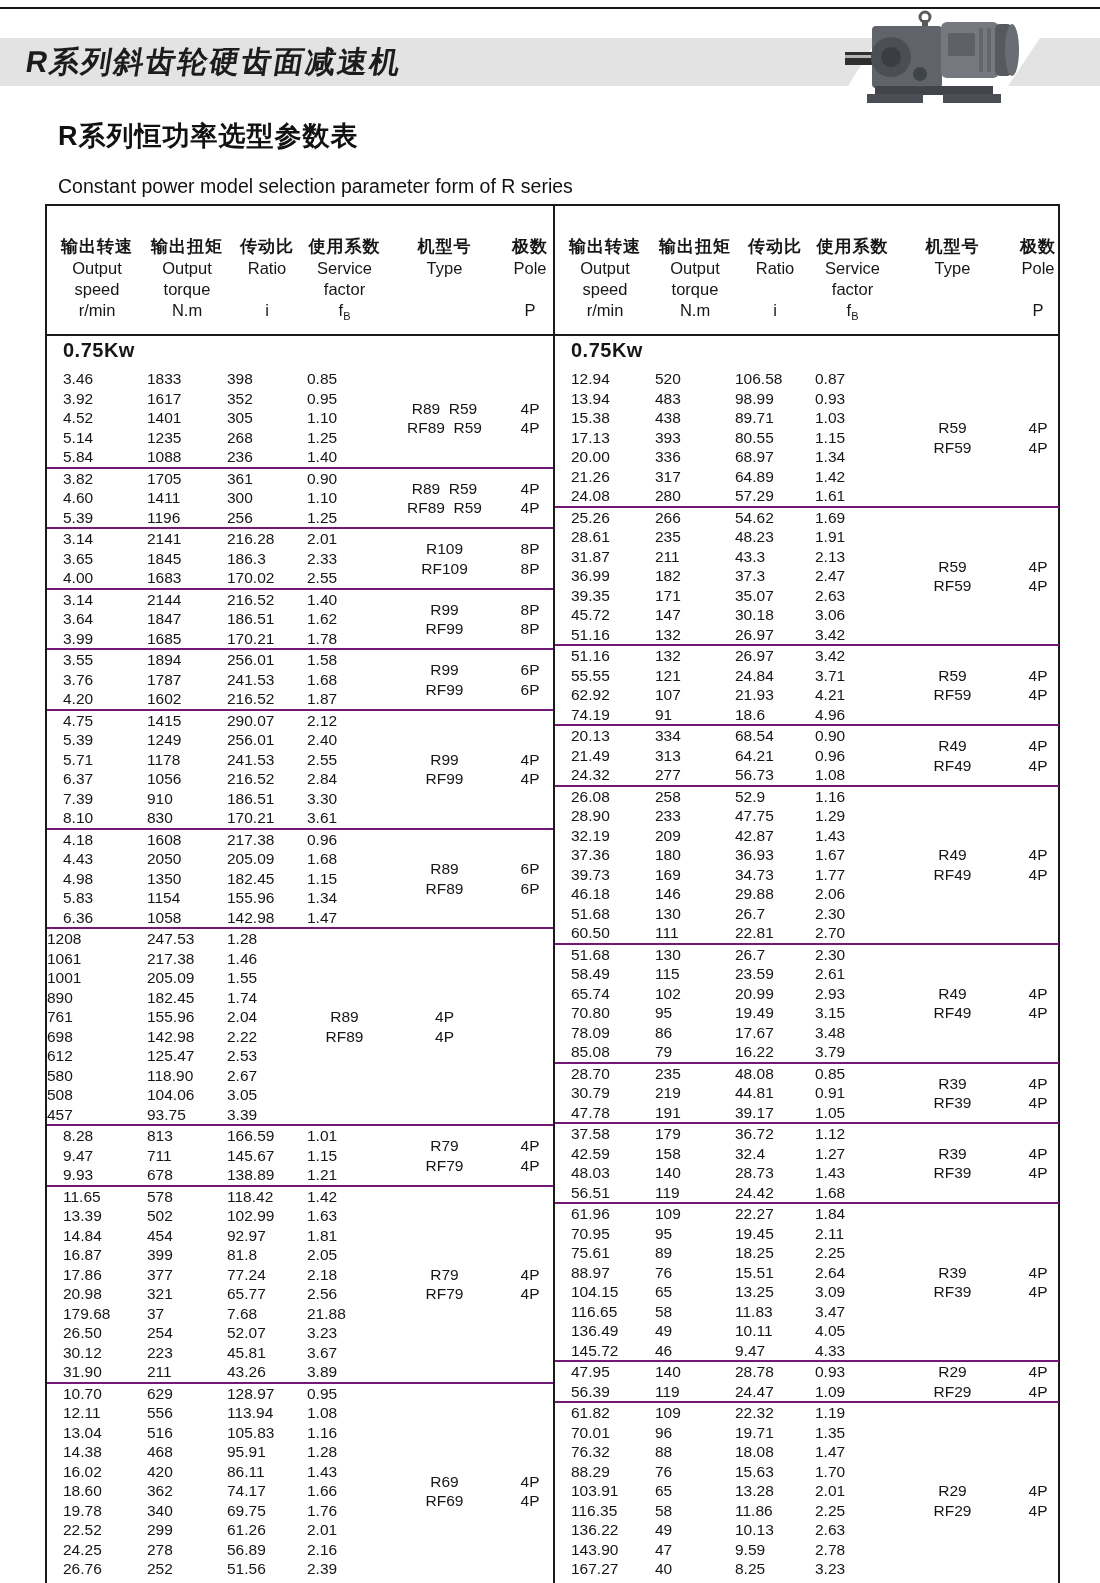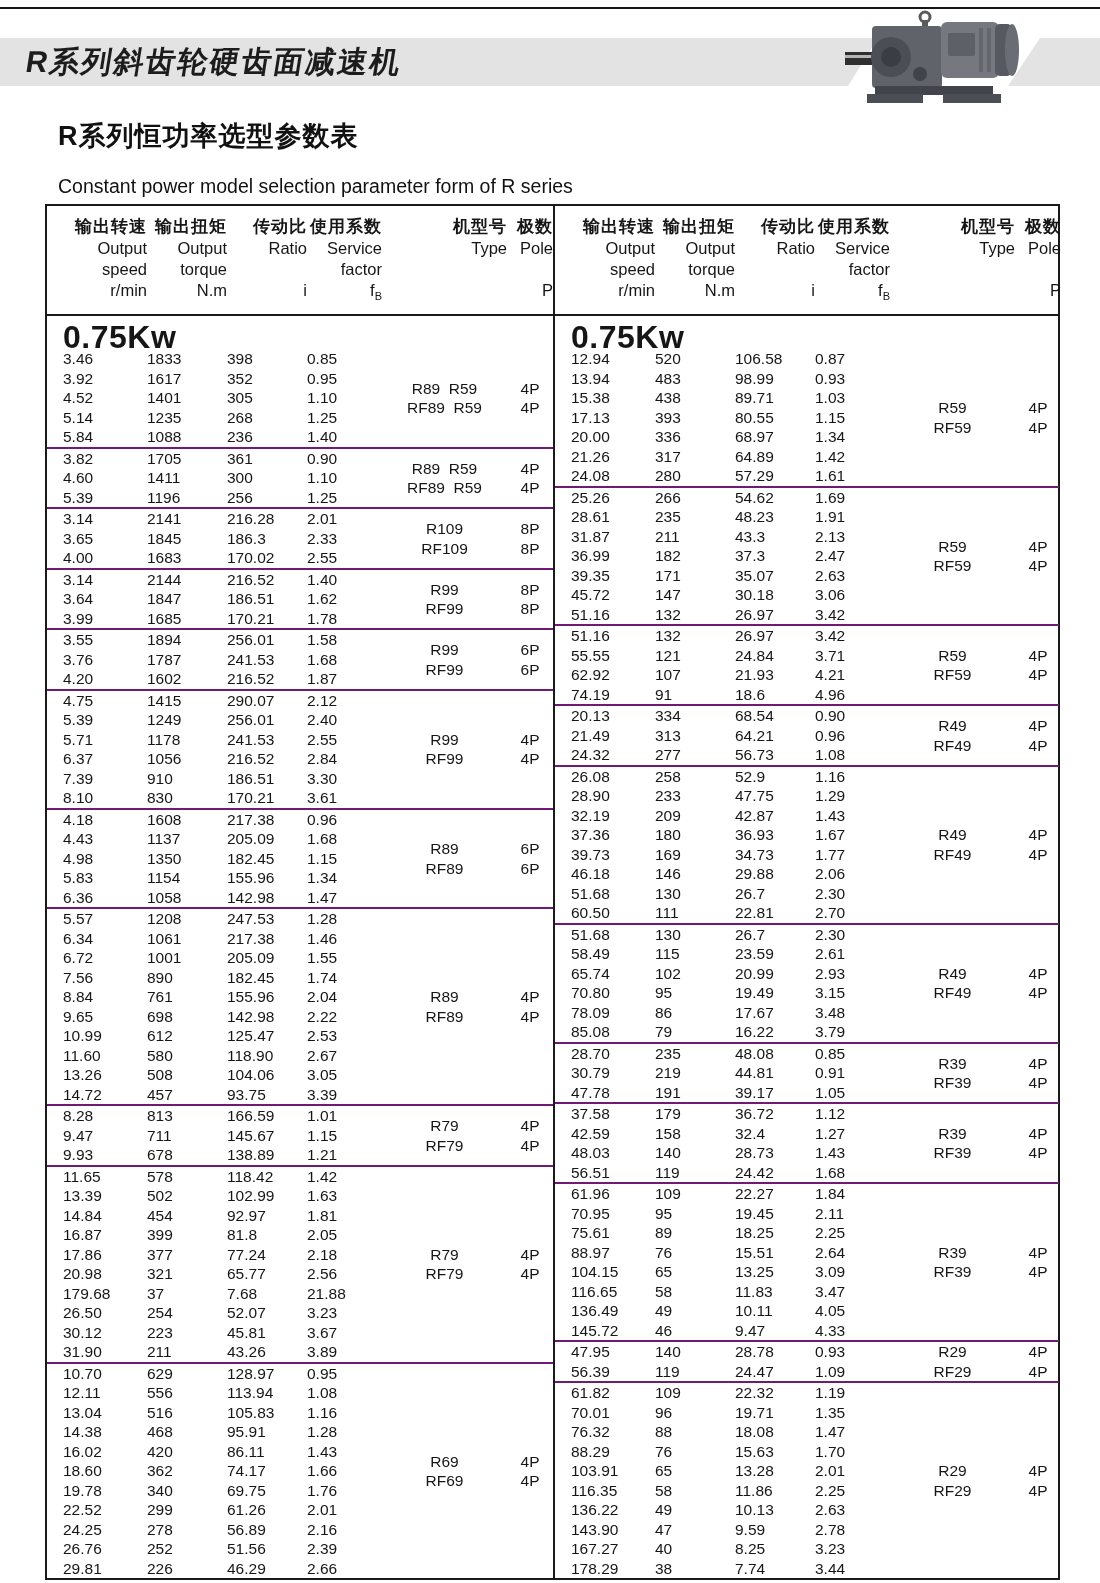--- a/index.html
+++ b/index.html
@@ -40,27 +40,27 @@
     position:absolute; left:45px; top:204px; width:1015px;
     border:2px solid #1a1a1a; display:flex; background:#fff;
   }
   .half { width:506px; }
   .half.right { flex:1; border-left:2px solid #1a1a1a; }
 
   .thead {
     display:grid; grid-template-columns:100px 80px 80px 75px 125px 46px;
     padding:10px 0 7px 0; border-bottom:2px solid #1a1a1a;
   }
-  .th { text-align:right; }
+  .th { text-align:center;margin-top:20px; }
   .th .zh { font-size:17px; font-weight:bold; letter-spacing:1px; line-height:22px; white-space:nowrap; }
   .th .en { font-size:16.5px; line-height:21px; min-height:21px; }
   .th sub { font-size:11px; }
 
   .section-label {
-    font-size:32px; font-weight:bold; padding:3px 0 2px 16px; height:33px;
+    font-size:20px; font-weight:bold; padding:3px 0 2px 16px; height:33px;
     letter-spacing:0.5px;
   }
 
   .group {
     display:grid; grid-template-columns:100px 80px 80px 75px 125px 46px;
     border-bottom:2px solid #701a75;
   }
   .group.last { border-bottom:none; }
   .gcol div { line-height:19.5px; font-size:15.5px; white-space:pre; }
   .gcol.c0 div { padding-left:16px; }
@@ -343,21 +343,21 @@
         <div class="group">
           <div class="gcol c0">
             <div>4.18</div>
             <div>4.43</div>
             <div>4.98</div>
             <div>5.83</div>
             <div>6.36</div>
           </div>
           <div class="gcol c1">
             <div>1608</div>
-            <div>1137</div>
+            <div>2050</div>
             <div>1350</div>
             <div>1154</div>
             <div>1058</div>
           </div>
           <div class="gcol c2">
             <div>217.38</div>
             <div>205.09</div>
             <div>182.45</div>
             <div>155.96</div>
             <div>142.98</div>
@@ -370,32 +370,20 @@
             <div>1.47</div>
           </div>
           <div class="gcol">
             <div class="stack"><div>R89</div><div>RF89</div></div>
           </div>
           <div class="gcol">
             <div class="stack"><div>6P</div><div>6P</div></div>
           </div>
         </div>
         <div class="group">
-          <div class="gcol c0">
-            <div>5.57</div>
-            <div>6.34</div>
-            <div>6.72</div>
-            <div>7.56</div>
-            <div>8.84</div>
-            <div>9.65</div>
-            <div>10.99</div>
-            <div>11.60</div>
-            <div>13.26</div>
-            <div>14.72</div>
-          </div>
           <div class="gcol c1">
             <div>1208</div>
             <div>1061</div>
             <div>1001</div>
             <div>890</div>
             <div>761</div>
             <div>698</div>
             <div>612</div>
             <div>580</div>
             <div>508</div>

